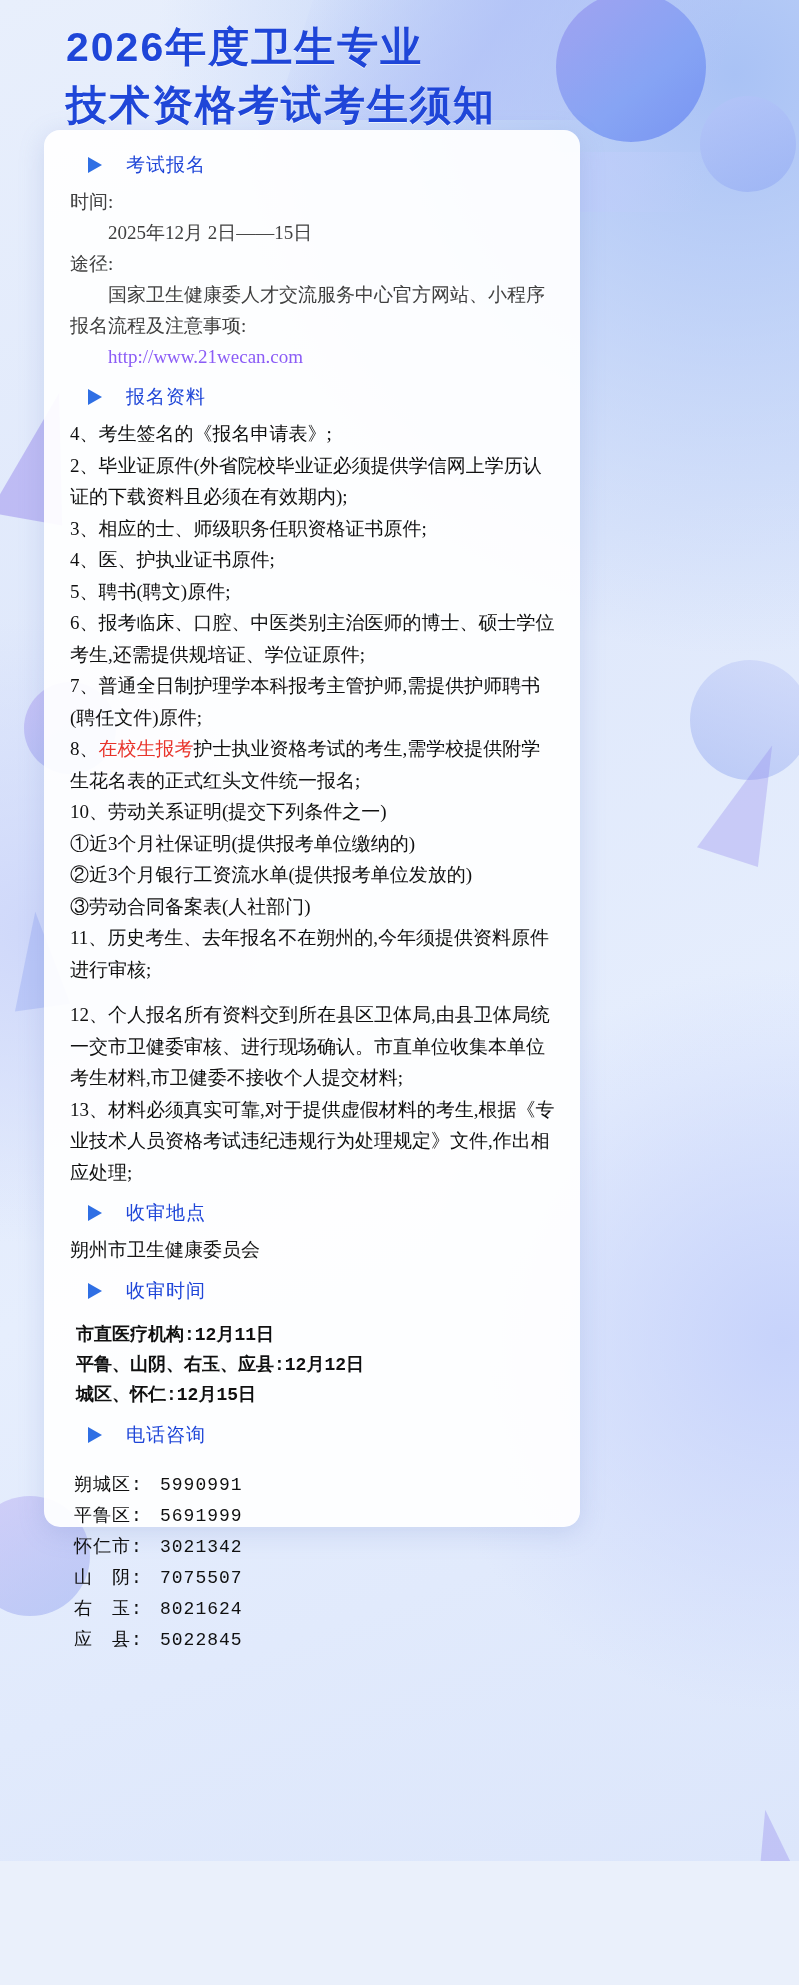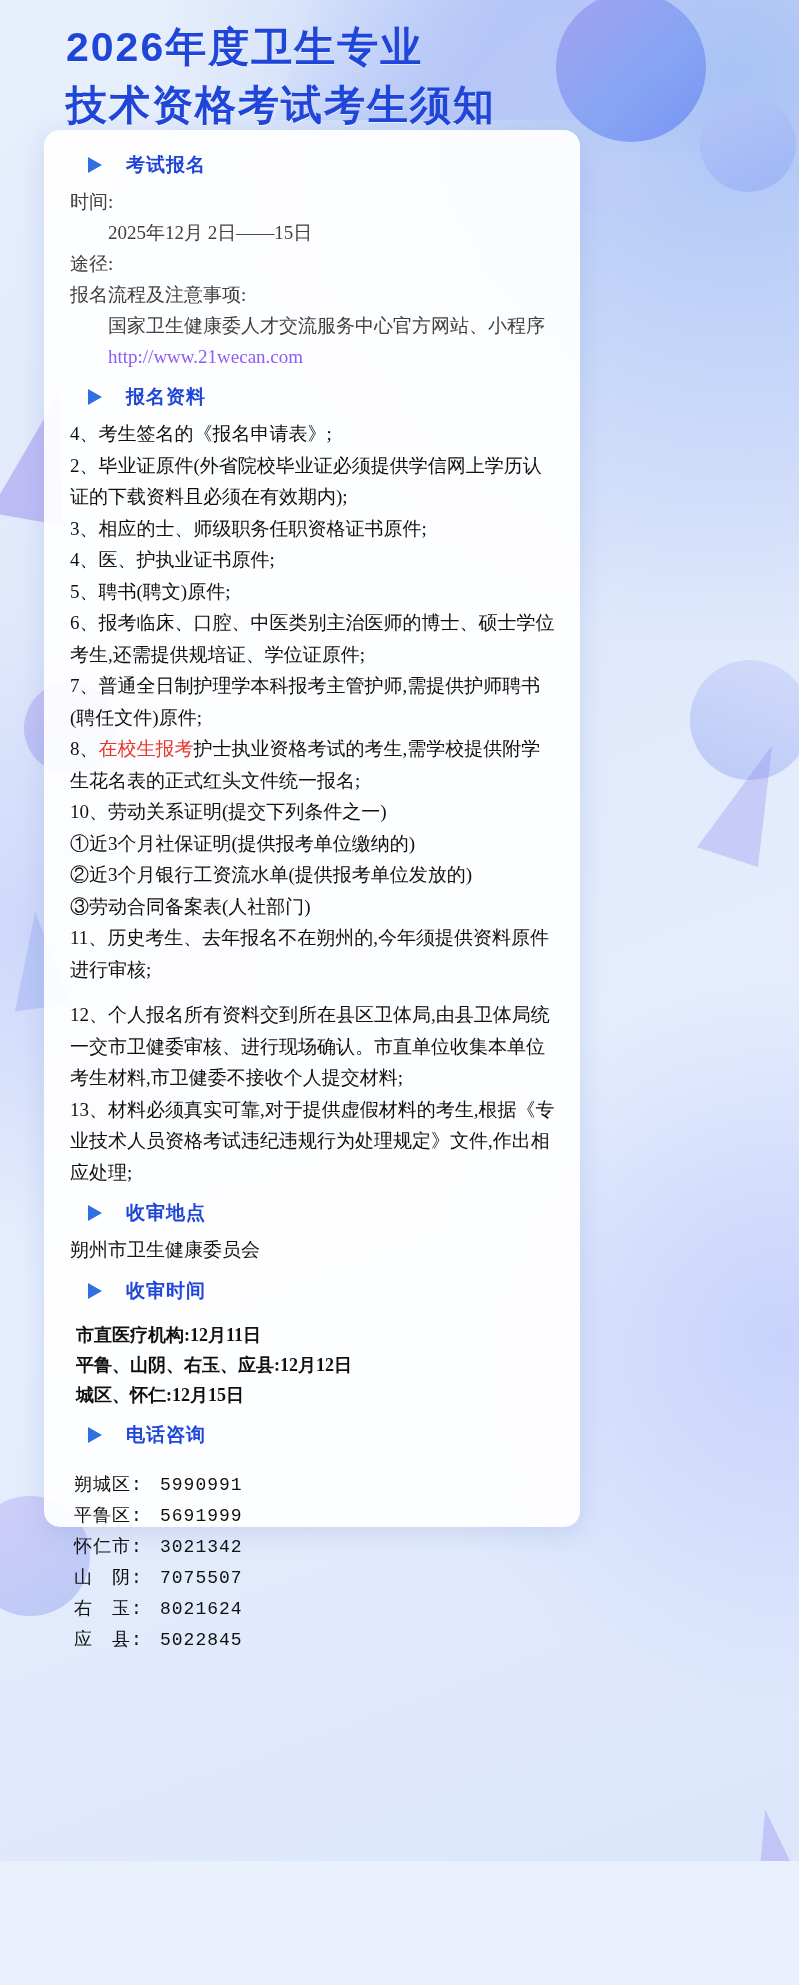--- a/index.html
+++ b/index.html
@@ -143,21 +143,21 @@
   .tri {
     width: 0; height: 0;
     border-left: 14px solid #2f6fe4;
     border-top: 8px solid transparent;
     border-bottom: 8px solid transparent;
     margin-left: 18px;
   }
   .section-title {
     color: #1f46d8;
     font-size: 19px;
-    font-weight: bold;
+    font-weight: normal;
     letter-spacing: 1px;
     margin-left: 14px;
   }
 
   .para {
     font-size: 19px;
     line-height: 31px;
     color: #404040;
     font-family: "Liberation Serif", serif;
     margin: 0;
@@ -178,21 +178,21 @@
     font-size: 19px;
     line-height: 32px;
     color: #141414;
     font-family: "Liberation Serif", serif;
     margin: 6px 0 0 0;
   }
   .time-line {
     font-size: 18px;
     line-height: 30px;
     color: #101010;
-    font-family: Liberation Serif, serif;
+    font-family: Liberation Mono, monospace;
     margin: 0 0 0 6px;
     font-weight: bold;
   }
   .phone-line {
     font-size: 18px;
     line-height: 31px;
     color: #101010;
     font-family: Liberation Mono, monospace;
     margin: 0 0 0 4px;
     letter-spacing: 1px;
@@ -226,22 +226,22 @@
   <div class="card">
     <div class="card-inner">
 
       <div class="section-head">
         <span class="tri"></span>
         <span class="section-title">考试报名</span>
       </div>
       <p class="para">时间:</p>
       <p class="para indent">2025年12月 2日——15日</p>
       <p class="para">途径:</p>
+      <p class="para indent">国家卫生健康委人才交流服务中心官方网站、小程序</p>
       <p class="para">报名流程及注意事项:</p>
-      <p class="para indent">国家卫生健康委人才交流服务中心官方网站、小程序</p>
       <p class="para indent link">http://www.21wecan.com</p>
 
       <div class="section-head">
         <span class="tri"></span>
         <span class="section-title">报名资料</span>
       </div>
 
       <p class="list-item">4、考生签名的《报名申请表》;</p>
       <p class="list-item">2、毕业证原件(外省院校毕业证必须提供学信网上学历认证的下载资料且必须在有效期内);</p>
       <p class="list-item">3、相应的士、师级职务任职资格证书原件;</p>

